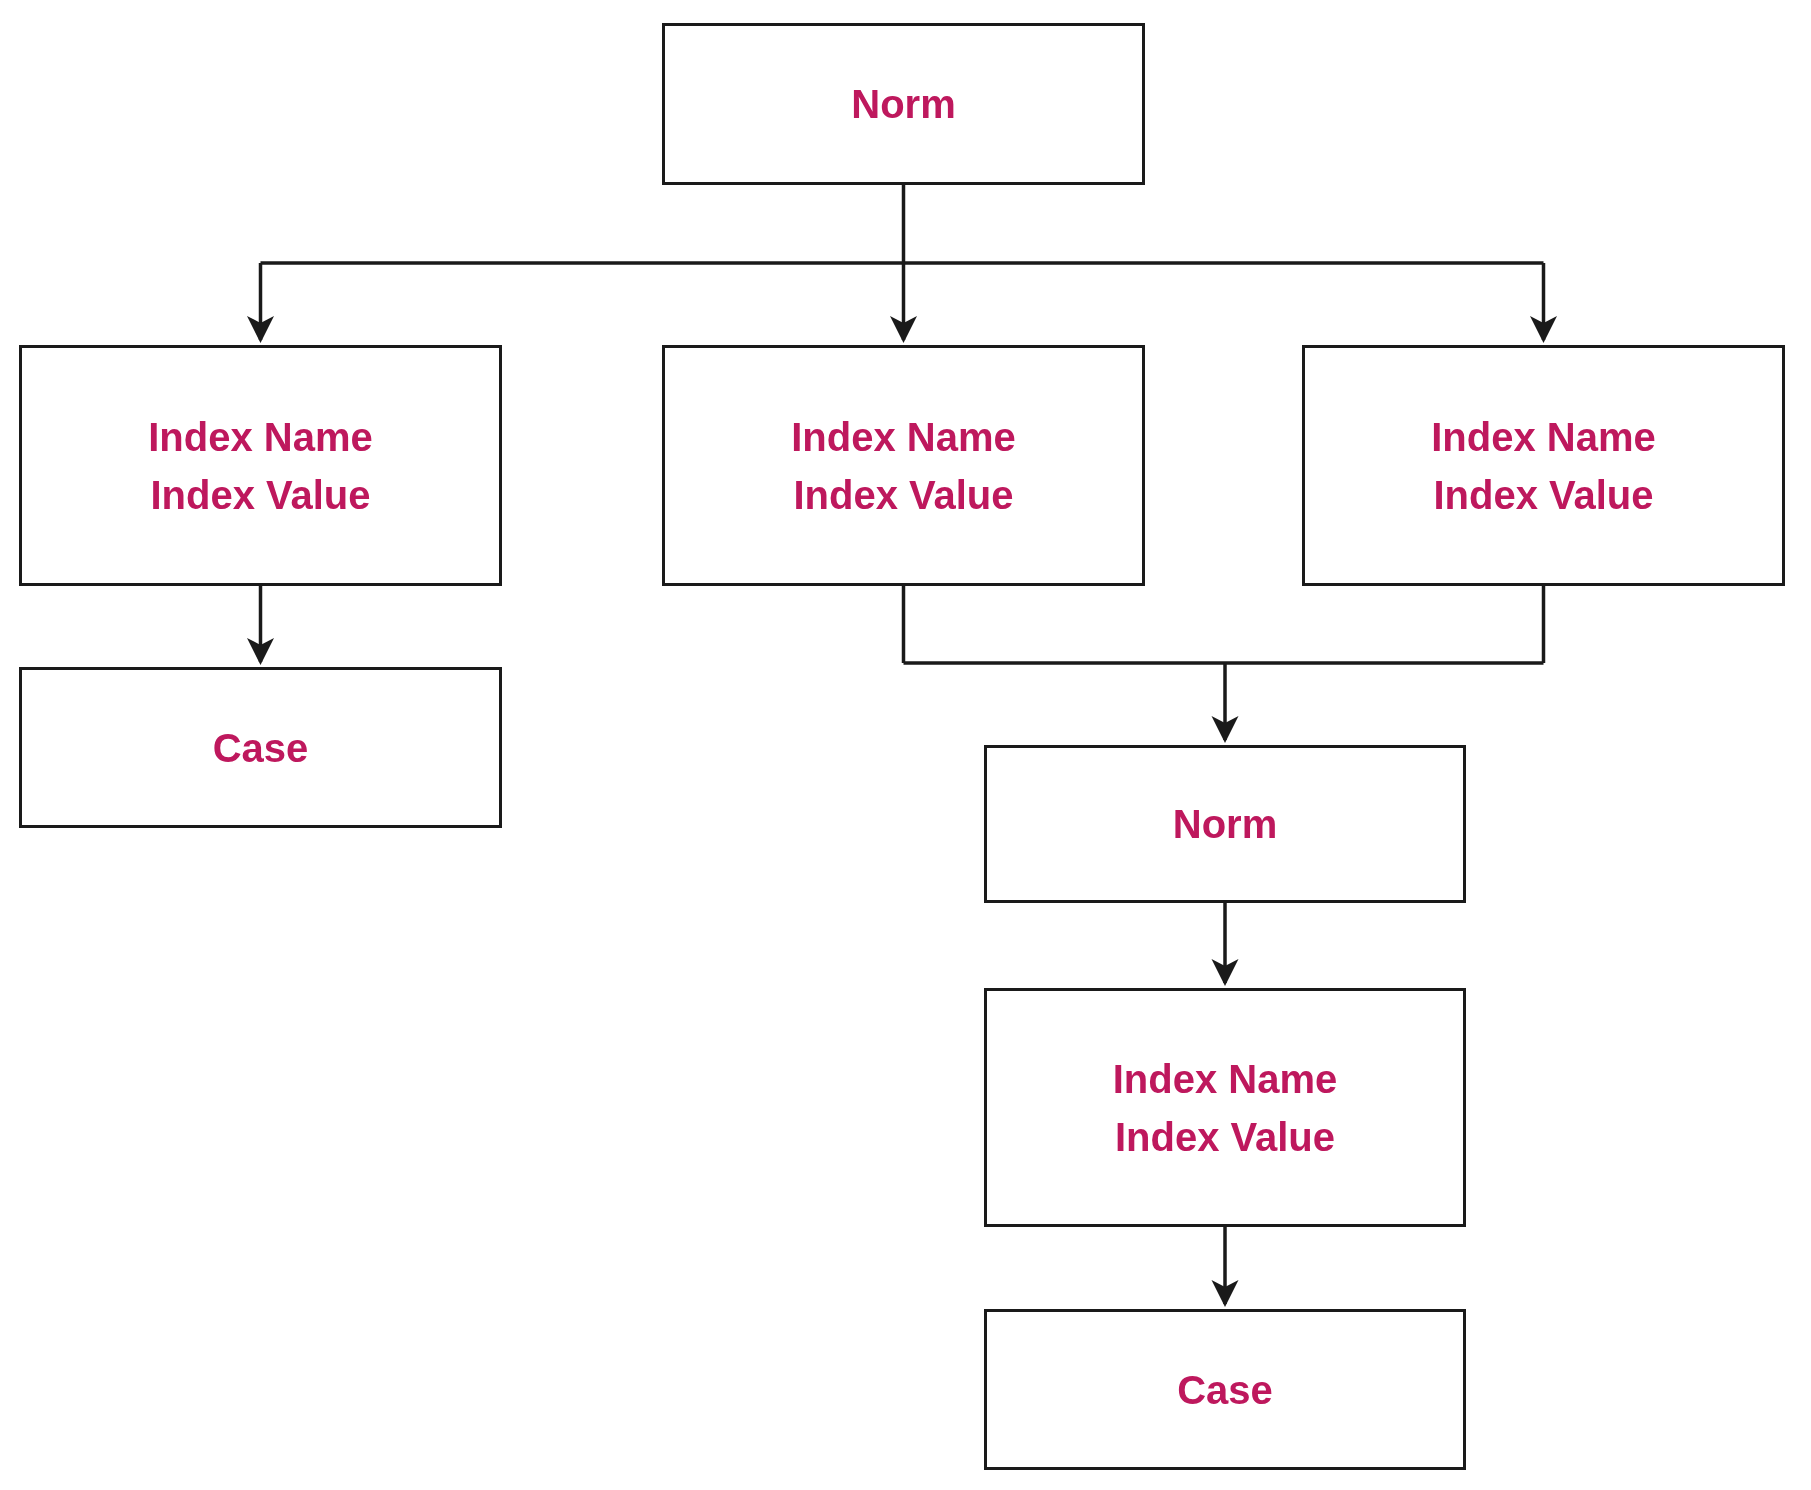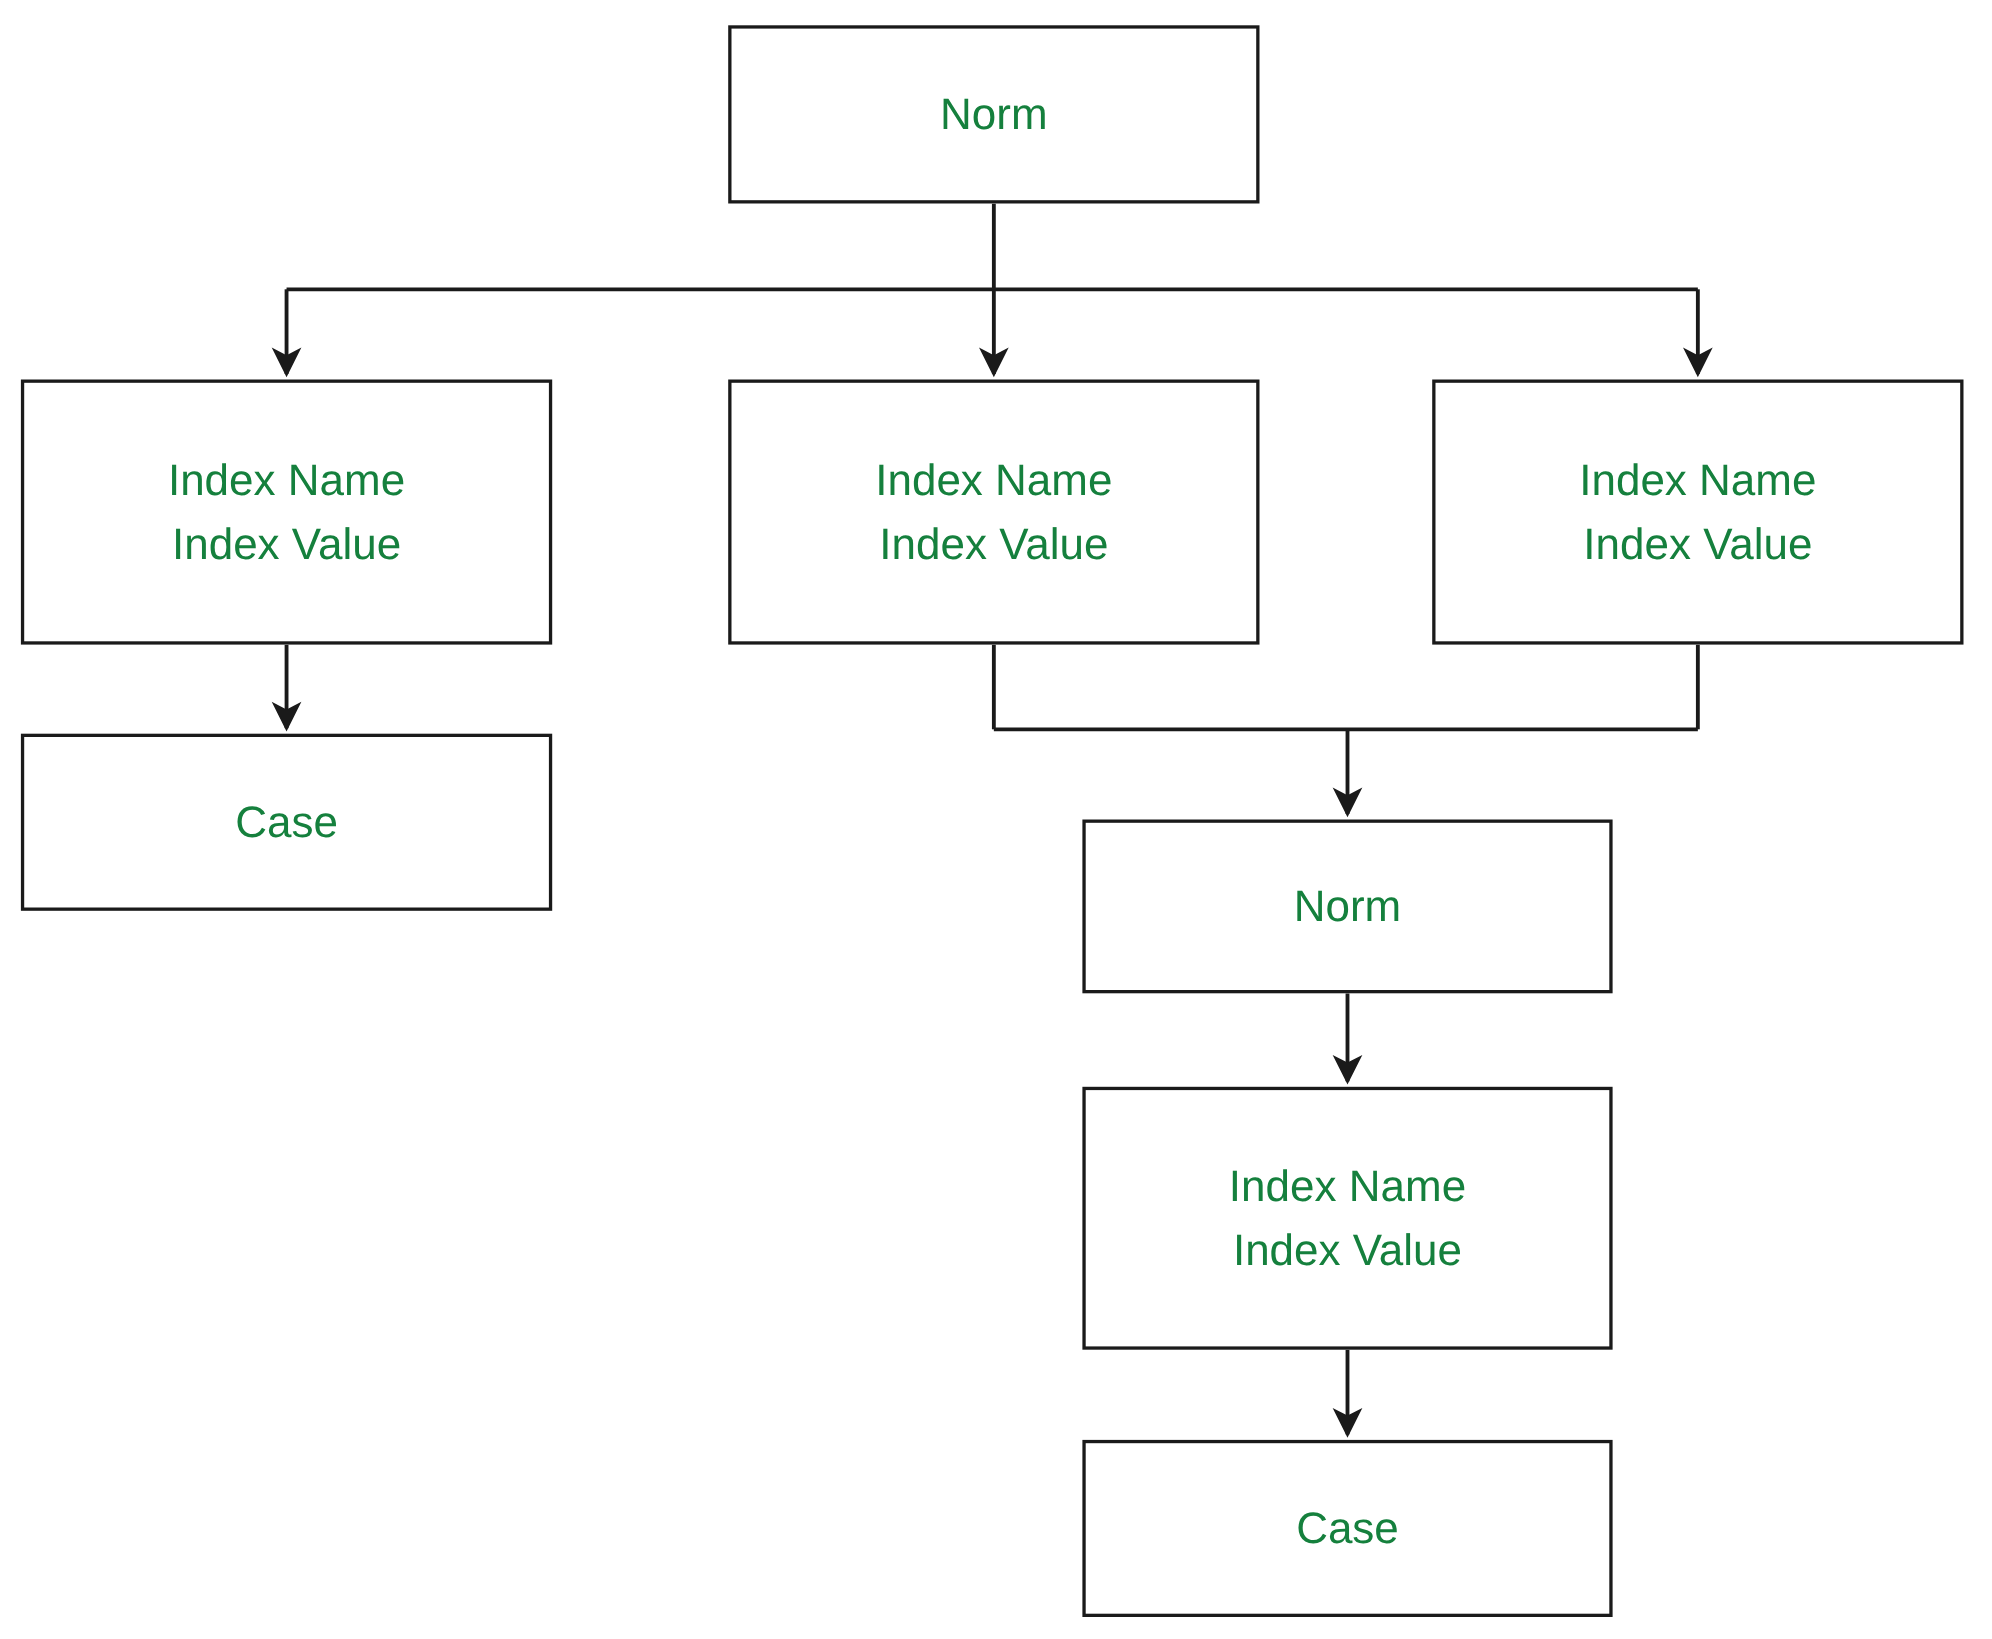--- a/index.html
+++ b/index.html
@@ -34,23 +34,24 @@
   .node {
     position: absolute;
     box-sizing: border-box;
     border: 3px solid #1a1a1a;
     background: #ffffff;
     display: flex;
     flex-direction: column;
     align-items: center;
     justify-content: center;
     text-align: center;
-    color: #15803d;
+    color: #be185d;
     font-size: 40px;
     line-height: 58px;
+    font-weight: bold;
   }
 </style>
 </head>
 <body>
 
 <div class="stage">
 
   <svg class="edges" viewBox="0 0 1811 1490" xmlns="http://www.w3.org/2000/svg">
     <defs>
       <marker id="arrow" viewBox="0 0 10 10" refX="8.5" refY="5" markerWidth="30" markerHeight="30" orient="auto" markerUnits="userSpaceOnUse">

